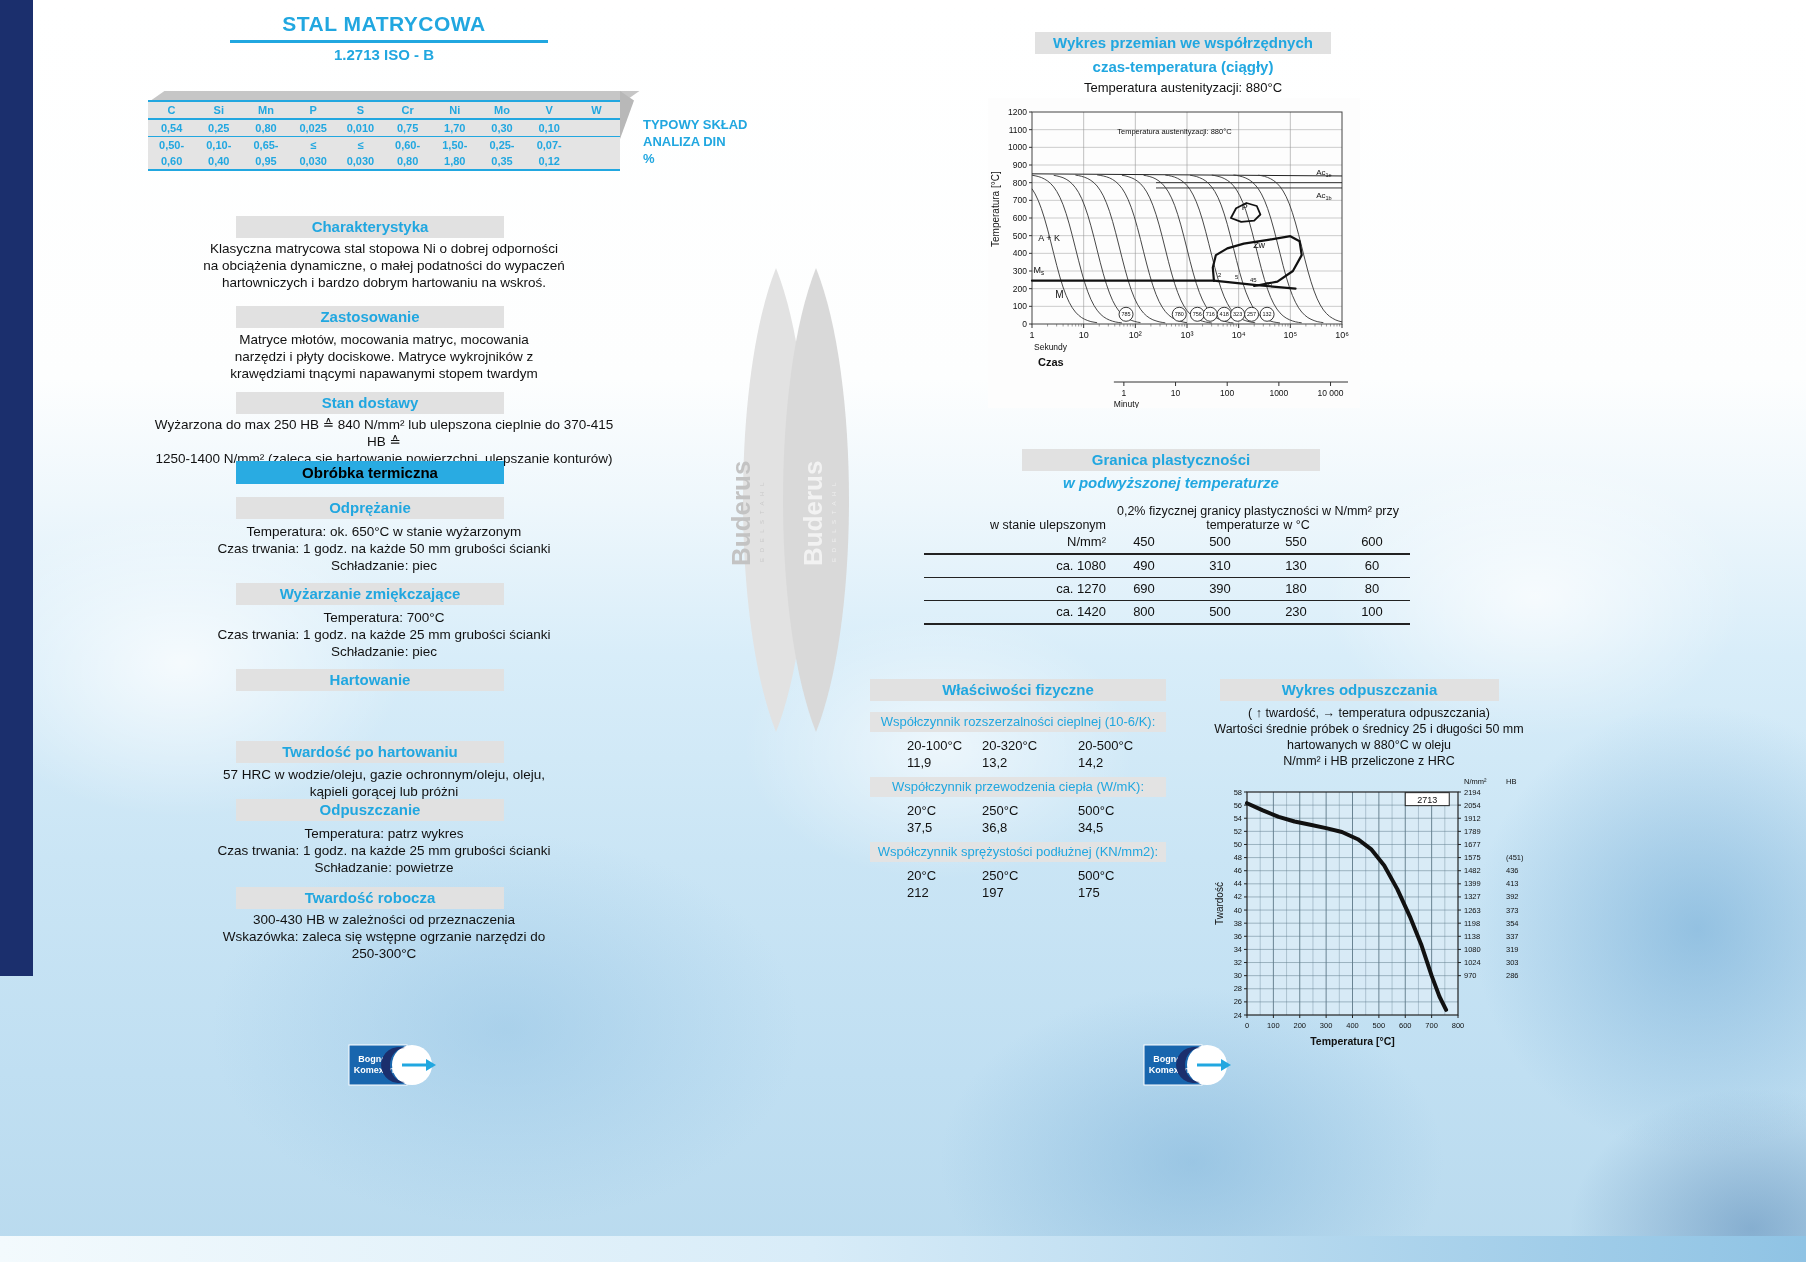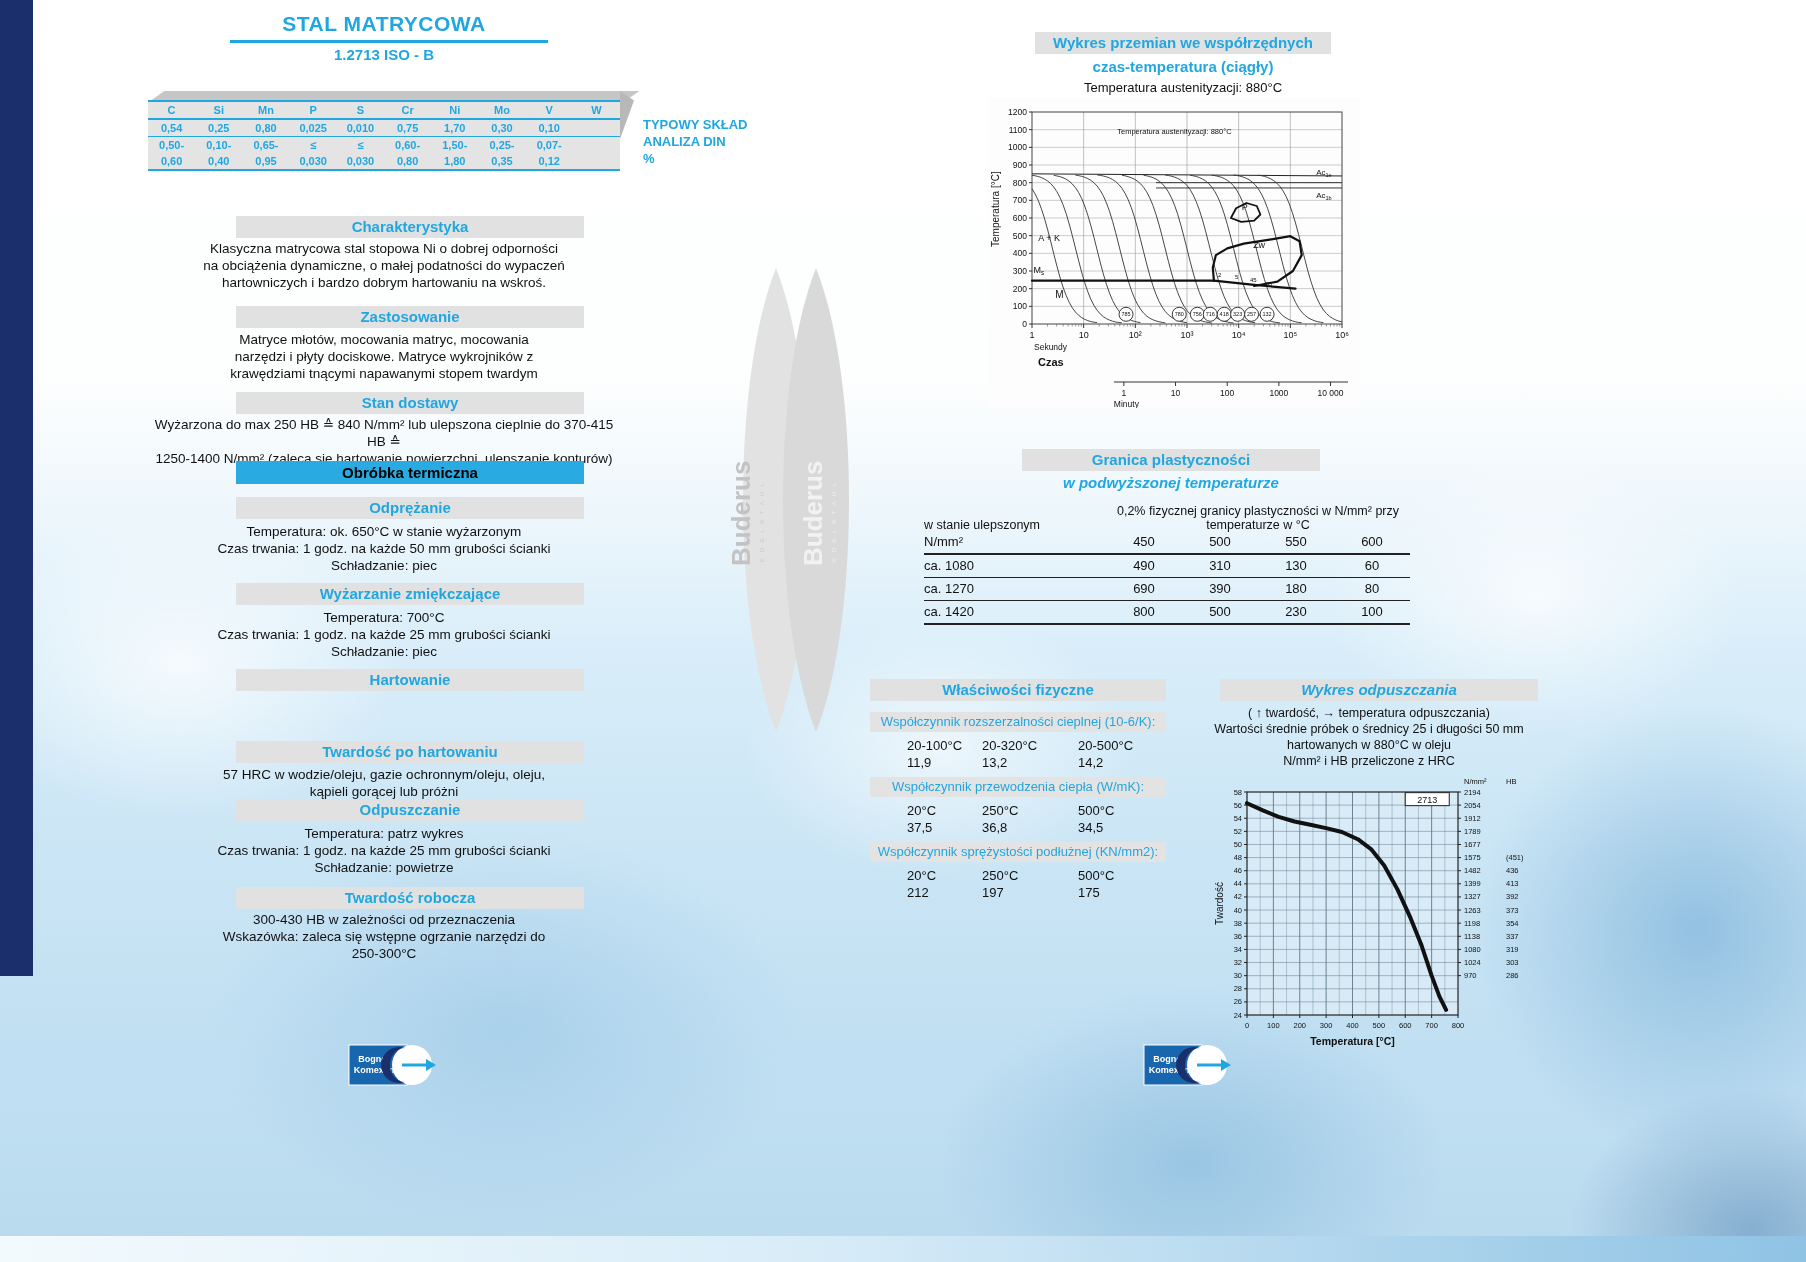--- a/index.html
+++ b/index.html
@@ -30,29 +30,29 @@
   .comp3d::before{content:"";position:absolute;left:10px;right:-13px;top:-9px;height:9px;background:#c6c6c6;transform:skewX(-55deg);}
   .comp3d::after{content:"";position:absolute;right:-14px;top:-9px;width:14px;height:48px;background:#b8b8b8;
     clip-path:polygon(0 0,100% 20%,0 100%);}
   .crow{display:grid;grid-template-columns:repeat(10,1fr);color:#21a7e0;font-weight:bold;font-size:11px;text-align:center;}
   .crow div{line-height:16px;height:16px;}
   .crow.header{border-top:2px solid #21a7e0;border-bottom:2px solid #21a7e0;}
   .crow.r0{border-bottom:1.5px solid #21a7e0;}
   .crow.r2{border-bottom:2px solid #21a7e0;}
   .side-note{font-size:13px;font-weight:bold;line-height:17px;}
   
-  .bar{width:348px;height:22px;line-height:22px;background:#e1e1e1;color:#21a7e0;
+  .bar{width:268px;height:22px;line-height:22px;background:#e1e1e1;color:#21a7e0;
     font-weight:bold;font-size:15px;text-align:center;}
   .bar.blue{background:#29abe2;color:#000000;height:23px;line-height:23px;}
   .bodytext{width:480px;text-align:center;font-size:13.5px;line-height:17px;color:#111;white-space:pre-line;}
   
   .ptable{width:486px;color:#111;font-size:13px;}
   .prow{display:grid;grid-template-columns:182px repeat(4,76px);}
   .prow div{text-align:center;}
-  .prow .pl{text-align:left;}
+  .prow .pl{text-align:right;}
   .ph1{font-size:12.5px;align-items:end;}
   .ph1 .span4{grid-column:2/6;}
   .ph2 div{padding:2px 0 4px;}
   .ph2{border-bottom:2px solid #222;}
   .pr div{height:22px;line-height:22px;}
   .pr{border-bottom:1.5px solid #222;}
   .pr.last{border-bottom:2.5px solid #222;}
   
   .pblock-label{width:296px;height:20px;line-height:20px;background:#e3e3e3;color:#21a7e0;font-size:13px;text-align:center;}
   .pcols span{position:absolute;font-size:13px;color:#111;}
@@ -418,21 +418,21 @@
     <span>20°C</span>
     <span>250°C</span>
     <span>500°C</span>
   </div>
   <div class="abs pcols" style="left:870px;top:885px;width:296px;height:16px;">
     <span>212</span>
     <span>197</span>
     <span>175</span>
   </div>
 
-  <div class="abs bar" style="left:1220px;top:679px;width:318px;font-style:italic;">Wykres odpuszczania</div>
+  <div class="abs bar" style="left:1220px;top:679px;width:279px;">Wykres odpuszczania</div>
   <div class="abs center note-sm" style="left:1180px;top:705px;width:378px;">( ↑ twardość, → temperatura odpuszczania)</div>
   <div class="abs center note-sm pre" style="left:1180px;top:721px;width:378px;">Wartości średnie próbek o średnicy 25 i długości 50 mm
 hartowanych w 880°C w oleju
 N/mm² i HB przeliczone z HRC</div>
   <svg class="abs" style="left:1213px;top:766px;" width="345" height="295">
       <rect x="34" y="26" width="211" height="223" fill="#dcecf6" fill-opacity="0.8"></rect>
       <line x1="47.1875" y1="26" x2="47.1875" y2="249" stroke="#7e98a8" stroke-width="0.5"></line>
       <line x1="60.375" y1="26" x2="60.375" y2="249" stroke="#4e6a7a" stroke-width="0.8"></line>
       <line x1="73.5625" y1="26" x2="73.5625" y2="249" stroke="#7e98a8" stroke-width="0.5"></line>
       <line x1="86.75" y1="26" x2="86.75" y2="249" stroke="#4e6a7a" stroke-width="0.8"></line>

